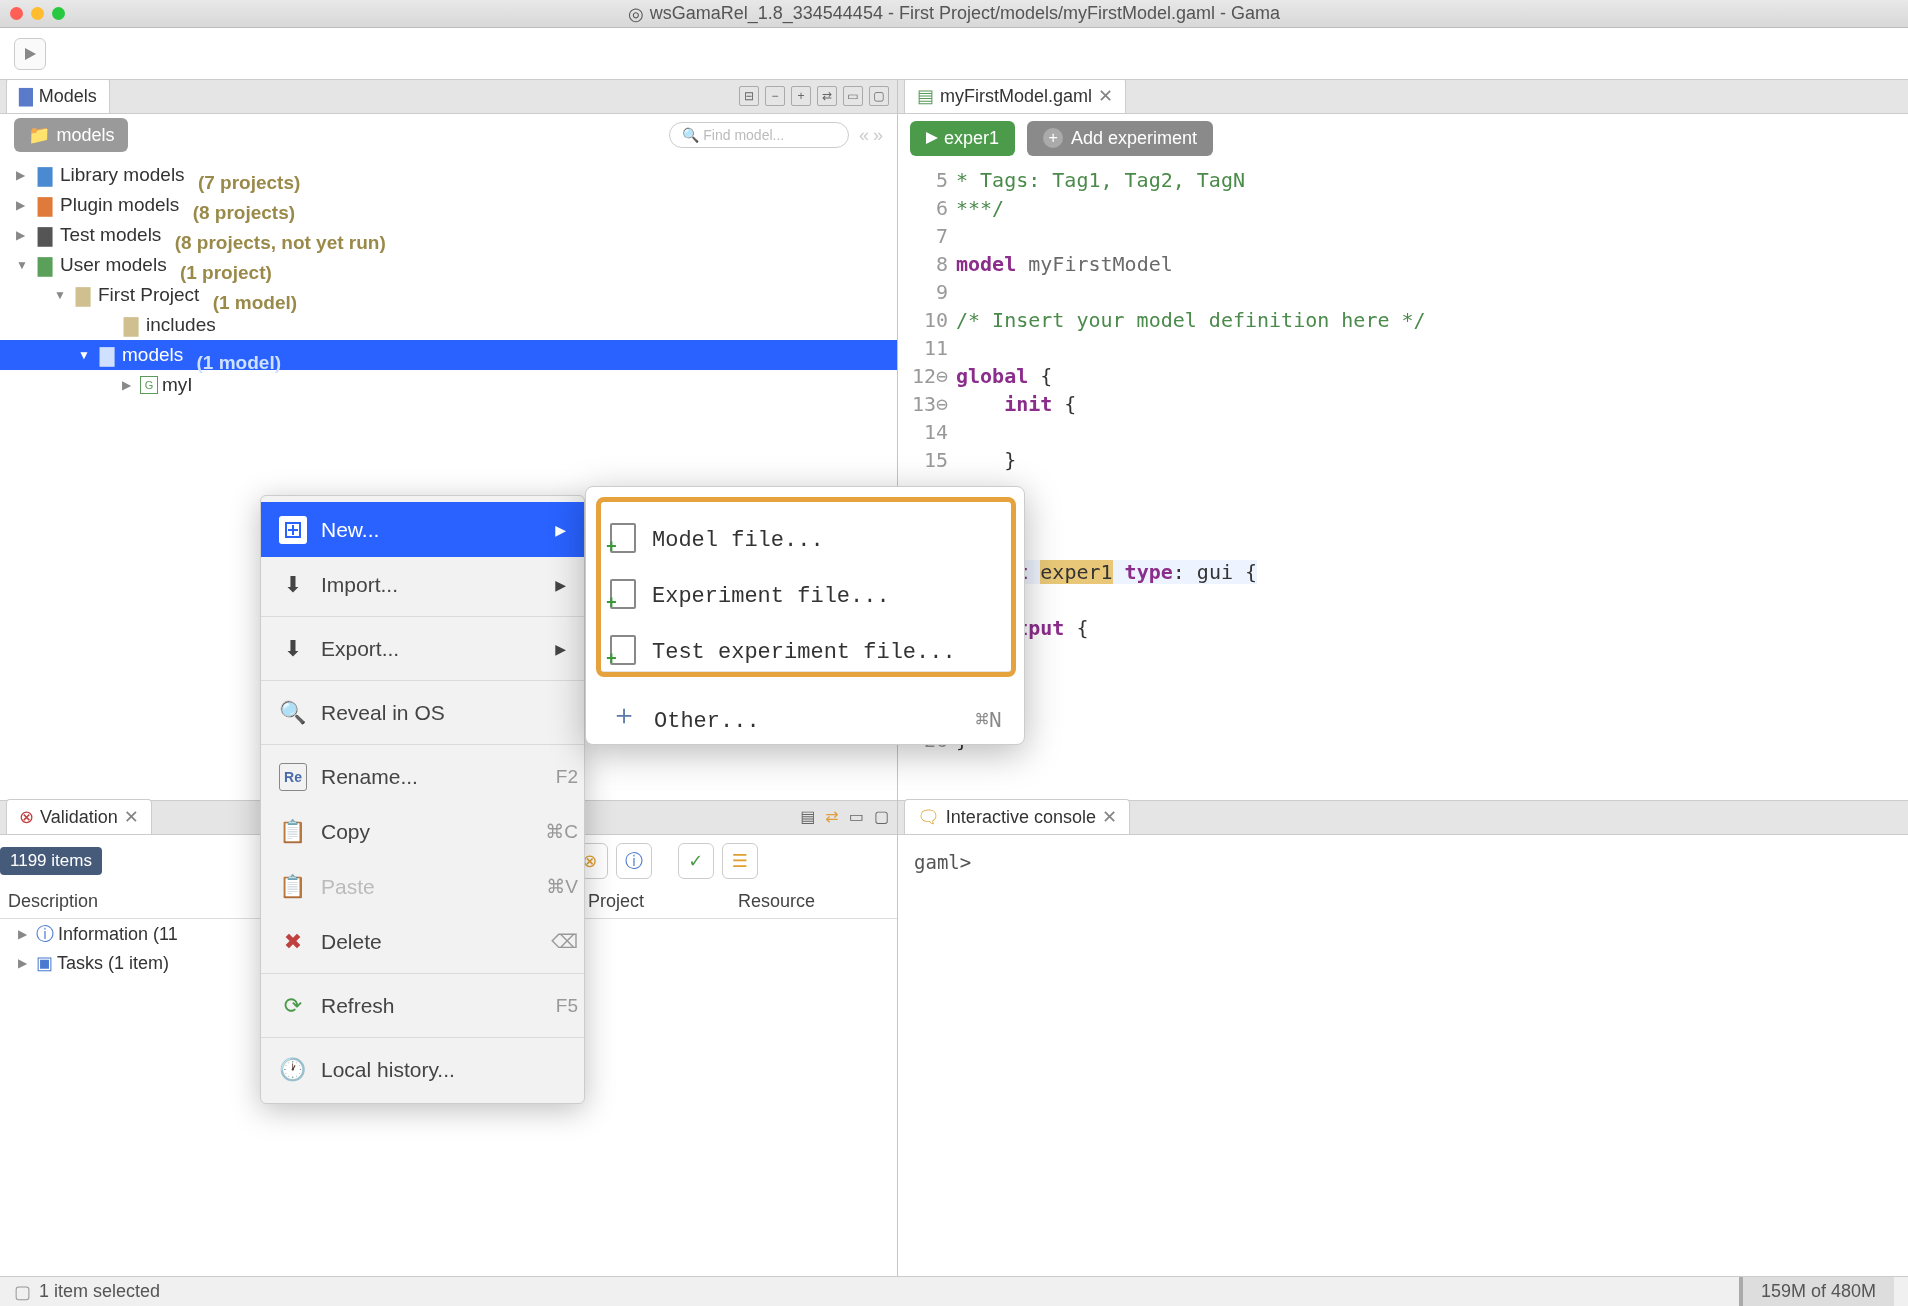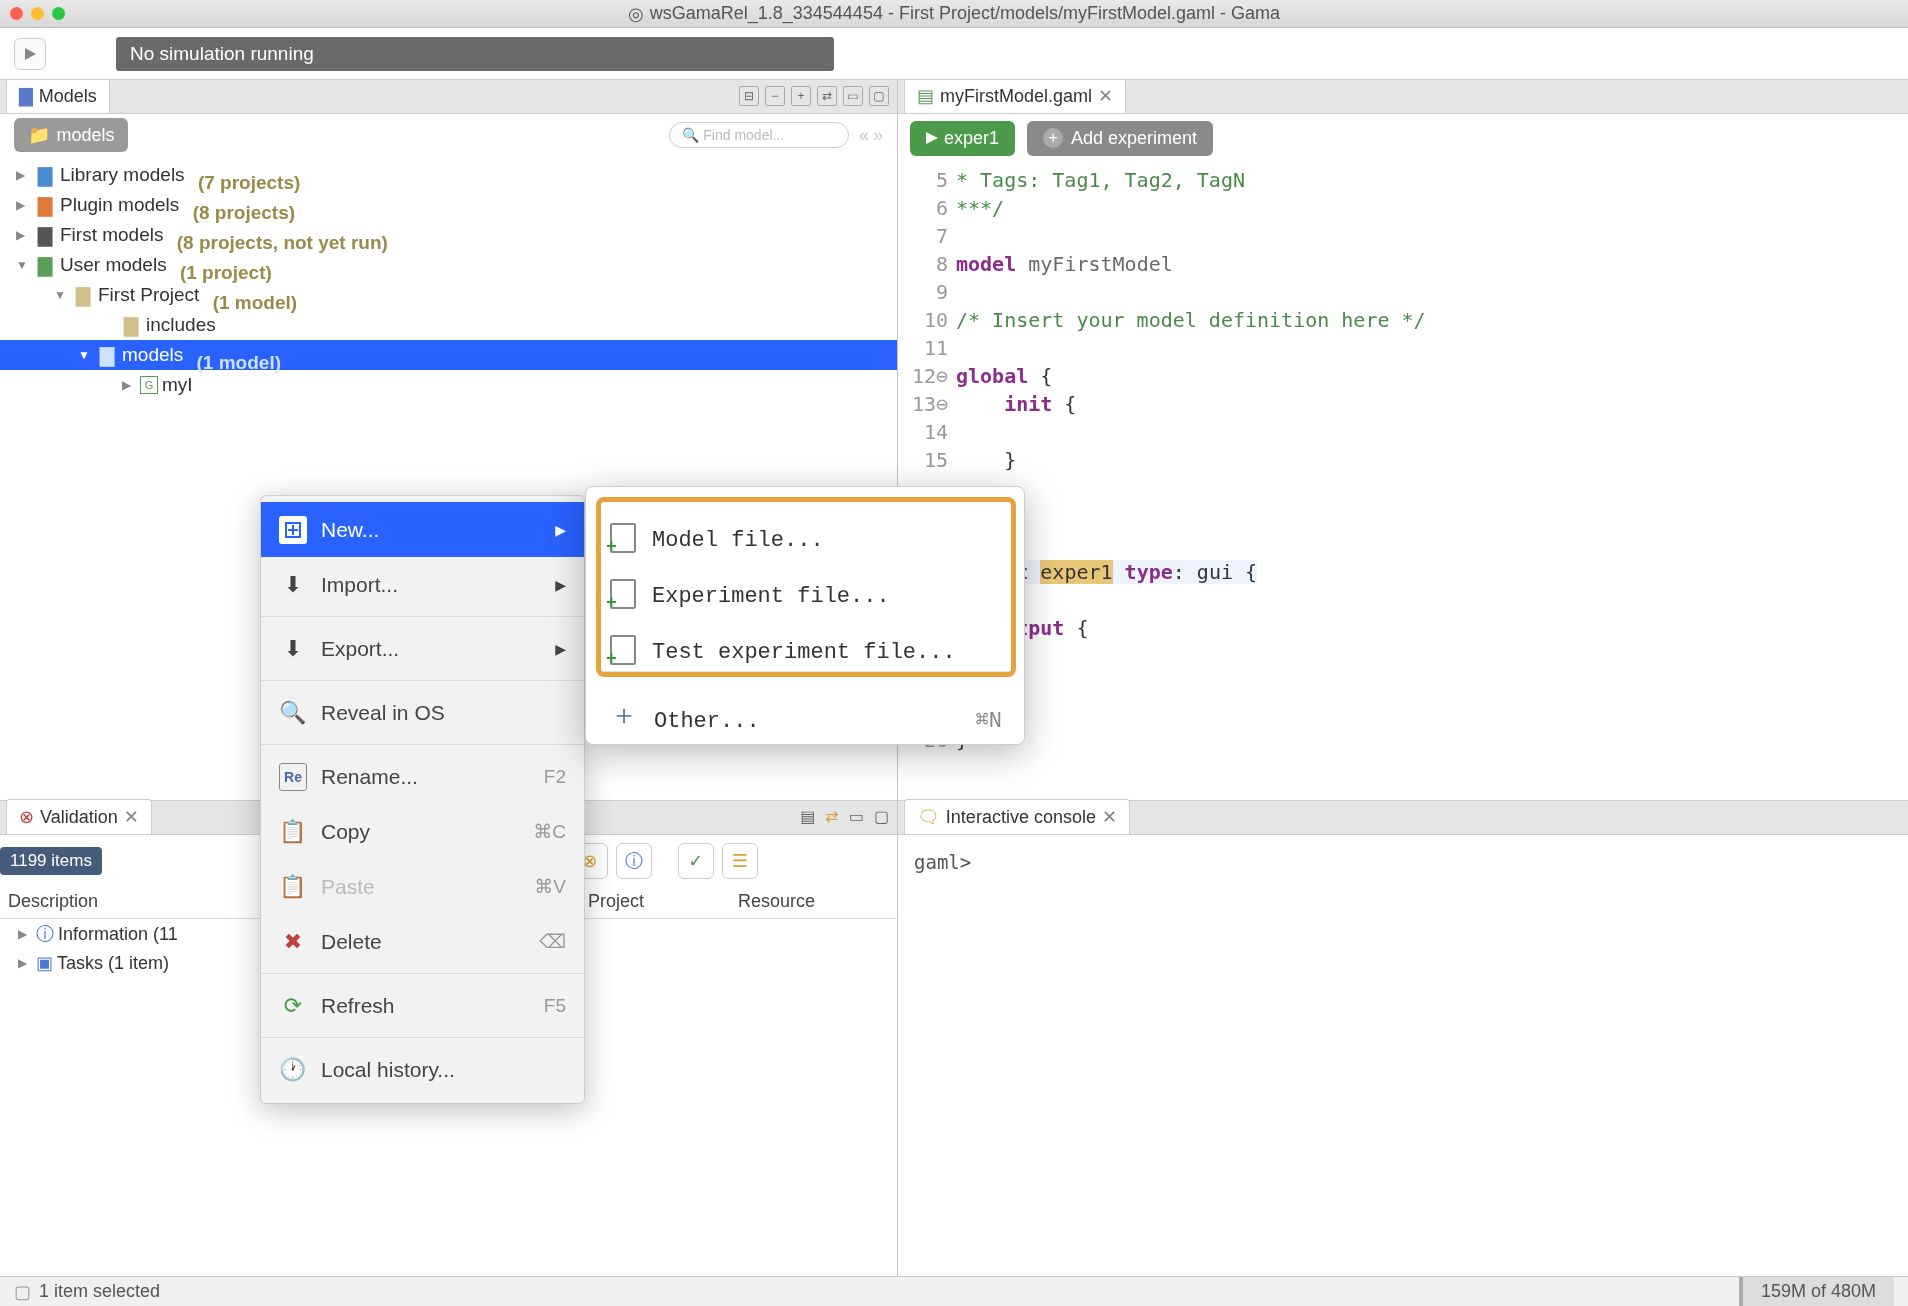--- a/index.html
+++ b/index.html
@@ -93,21 +93,21 @@
 
 .statusbar { height:30px; background:#f0f0f0; border-top:1px solid #ccc; display:flex; align-items:center; padding:0 14px; font-size:18px; color:#555;}
 .mem { margin-left:auto; background:#ddd; padding:4px 18px; border-left:4px solid #aaa;}
 
 
 .ctx-menu { position:absolute; left:260px; top:495px; width:325px; background:#f2f2f2; border:1px solid #ccc; border-radius:6px; box-shadow:0 6px 30px rgba(0,0,0,0.25); z-index:50; padding:6px 0;}
 .ctx-item { height:55px; display:flex; align-items:center; padding:0 18px; gap:14px; font-size:21px; color:#444; position:relative;}
 .ctx-item.sel { background:#2962ff; color:#fff;}
 .ctx-item.disabled { color:#bbb;}
 .ctx-sep { height:1px; background:#dadada; margin:4px 0;}
-.ctx-shortcut { position:absolute; right:18px; color:#999; font-size:19px;}
+.ctx-shortcut { position:absolute; right:6px; color:#999; font-size:19px;}
 .ctx-arrow { position:absolute; right:18px; font-size:14px;}
 .ctx-icon { width:28px; height:28px; display:flex; align-items:center; justify-content:center; font-size:22px;}
 
 .submenu { position:absolute; left:585px; top:486px; width:440px; background:#fff; border:1px solid #ccc; border-radius:8px; box-shadow:0 8px 36px rgba(0,0,0,0.28); z-index:60; padding:10px 0;}
 .sub-highlight { position:absolute; left:10px; top:10px; width:420px; height:180px; border:5px solid #e6a23c; border-radius:8px; pointer-events:none;}
 .sub-item { height:56px; display:flex; align-items:flex-end; padding:0 24px; gap:16px; font-size:22px; color:#333; position:relative;font-family:Liberation Mono, monospace;}
 .sub-sep { height:1px; background:#e4e4e4; margin:6px 14px;}
 .sub-shortcut { position:absolute; right:22px; color:#888;}
 .file-icon { width:26px; height:30px; border:2px solid #888; border-radius:2px; position:relative;}
 .file-icon::after{content:"+"; position:absolute; bottom:-6px; left:-6px; color:#3a9a3a; font-size:18px; font-weight:bold;}
@@ -131,21 +131,20 @@
       <span>wsGamaRel_1.8_334544454 - First Project/models/myFirstModel.gaml - Gama</span>
     </div>
   </div>
 
   <div class="toolbar">
     <div class="play-btn">
       <svg width="14" height="14">
           <polygon points="2,1 13,7 2,13" fill="#888"></polygon>
         </svg>
     </div>
-    <div class="sim-status">No simulation running</div>
   </div>
 
   <div class="main-area">
 
     <div class="left-col">
 
       <div class="models-panel">
         <div class="panel-tabs">
           <div class="panel-tab">
             <span style="color:#5a7aca;">▇</span>
@@ -175,21 +174,21 @@
           <div class="tree-row">
             <span class="disclosure">▶</span><span class="folder-icon" style="color:#4a8ad0;">▇</span>
             <span>Library models</span>&nbsp;<span class="proj-count">(7 projects)</span>
           </div>
           <div class="tree-row">
             <span class="disclosure">▶</span><span class="folder-icon" style="color:#e07a3a;">▇</span>
             <span>Plugin models</span>&nbsp;<span class="proj-count">(8 projects)</span>
           </div>
           <div class="tree-row">
             <span class="disclosure">▶</span><span class="folder-icon" style="color:#555;">▇</span>
-            <span>First models</span>&nbsp;<span class="proj-count">(8 projects, not yet run)</span>
+            <span>Test models</span>&nbsp;<span class="proj-count">(8 projects, not yet run)</span>
           </div>
           <div class="tree-row">
             <span class="disclosure">▼</span><span class="folder-icon" style="color:#5aa05a;">▇</span>
             <span>User models</span>&nbsp;<span class="proj-count">(1 project)</span>
           </div>
           <div class="tree-row" style="padding-left:54px;">
             <span class="disclosure">▼</span><span class="folder-icon" style="color:#d0c090;">▇</span>
             <span>First Project</span>&nbsp;<span class="proj-count">(1 model)</span>
           </div>
           <div class="tree-row" style="padding-left:102px;">

